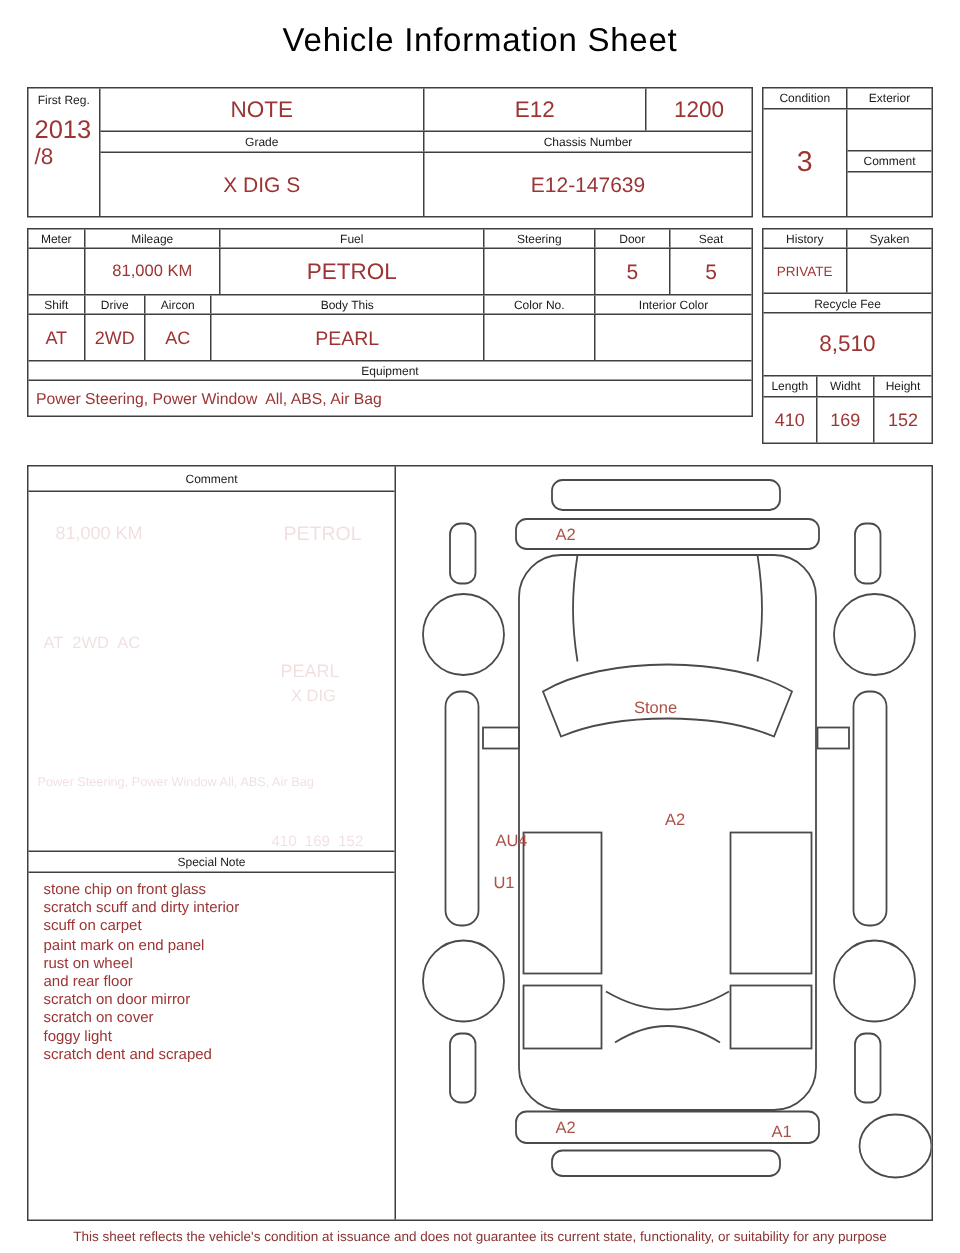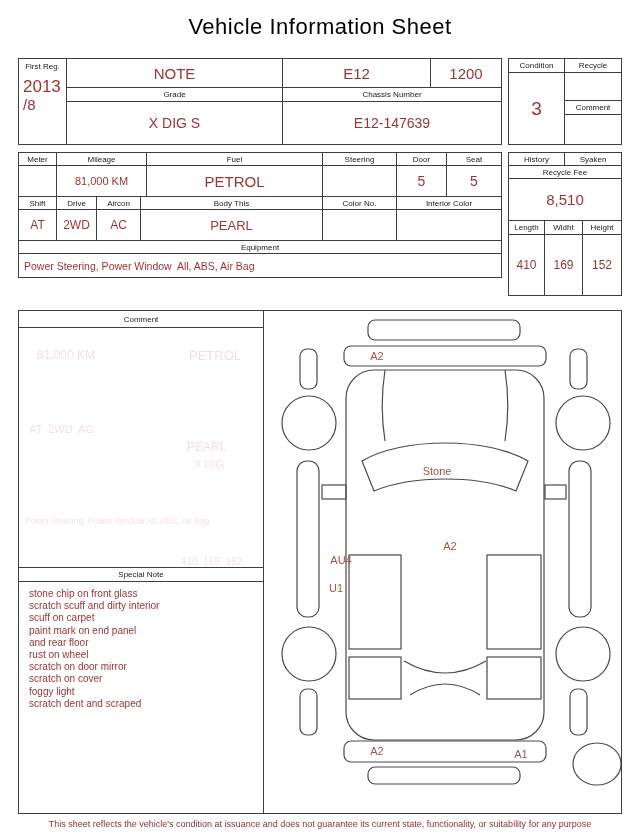--- a/index.html
+++ b/index.html
@@ -138,36 +138,40 @@
           <div class="cell val end eq-val" style="flex:1">Power Steering, Power Window  All, ABS, Air Bag</div>
         </div>
       </div>
     </div>
 
     <div class="colR">
 
       <div class="box boxC">
         <div class="row hrow">
           <div class="cell hdr" style="width:56px">Condition</div>
-          <div class="cell hdr end" style="flex:1">Recycle</div>
+          <div class="cell hdr end" style="flex:1">Exterior</div>
         </div>
         <div class="body">
           <div class="cond-cell">3</div>
           <div class="ext-col">
             <div class="ext-empty val"></div>
             <div class="int-hdr hdr">Comment</div>
             <div class="int-empty val"></div>
           </div>
         </div>
       </div>
 
       <div class="box boxD">
         <div class="row hrow13">
           <div class="cell hdr" style="width:56px">History</div>
           <div class="cell hdr end" style="flex:1">Syaken</div>
+        </div>
+        <div class="row" style="height:30px">
+          <div class="cell val" style="width:56px;font-size:9px">PRIVATE</div>
+          <div class="cell val end" style="flex:1"></div>
         </div>
         <div class="row hrow13">
           <div class="cell hdr end" style="flex:1">Recycle Fee</div>
         </div>
         <div class="row" style="height:42px">
           <div class="cell val end" style="flex:1;font-size:15px">8,510</div>
         </div>
         <div class="row hrow">
           <div class="cell hdr" style="width:36px">Length</div>
           <div class="cell hdr" style="width:38px">Widht</div>
@@ -193,22 +197,22 @@
         <span class="ghost" style="left:175px;top:130px;font-size:11px">X DIG</span>
         <span class="ghost" style="left:6px;top:188px;font-size:8.5px;width:232px;white-space:normal">Power Steering, Power Window  All, ABS, Air Bag</span>
         <span class="ghost" style="left:162px;top:228px;font-size:10px">410  169  152</span>
       </div>
       <div class="sn-hdr hdr">Special Note</div>
       <div class="sn-list">
         <span class="sn-line">stone chip on front glass</span>
         <span class="sn-line">scratch scuff and dirty interior</span>
         <span class="sn-line">scuff on carpet</span>
         <span class="sn-line">paint mark on end panel</span>
+        <span class="sn-line">rust on wheel</span>
         <span class="sn-line">and rear floor</span>
-        <span class="sn-line">rust on wheel</span>
         <span class="sn-line">scratch on door mirror</span>
         <span class="sn-line">scratch on cover</span>
         <span class="sn-line">foggy light</span>
         <span class="sn-line">scratch dent and scraped</span>
       </div>
     </div>
 
     <div class="diagram">
       <svg width="357" height="502" viewBox="0 0 357 502">
         <g fill="none" stroke="#4a4a4a" stroke-width="1.2">

